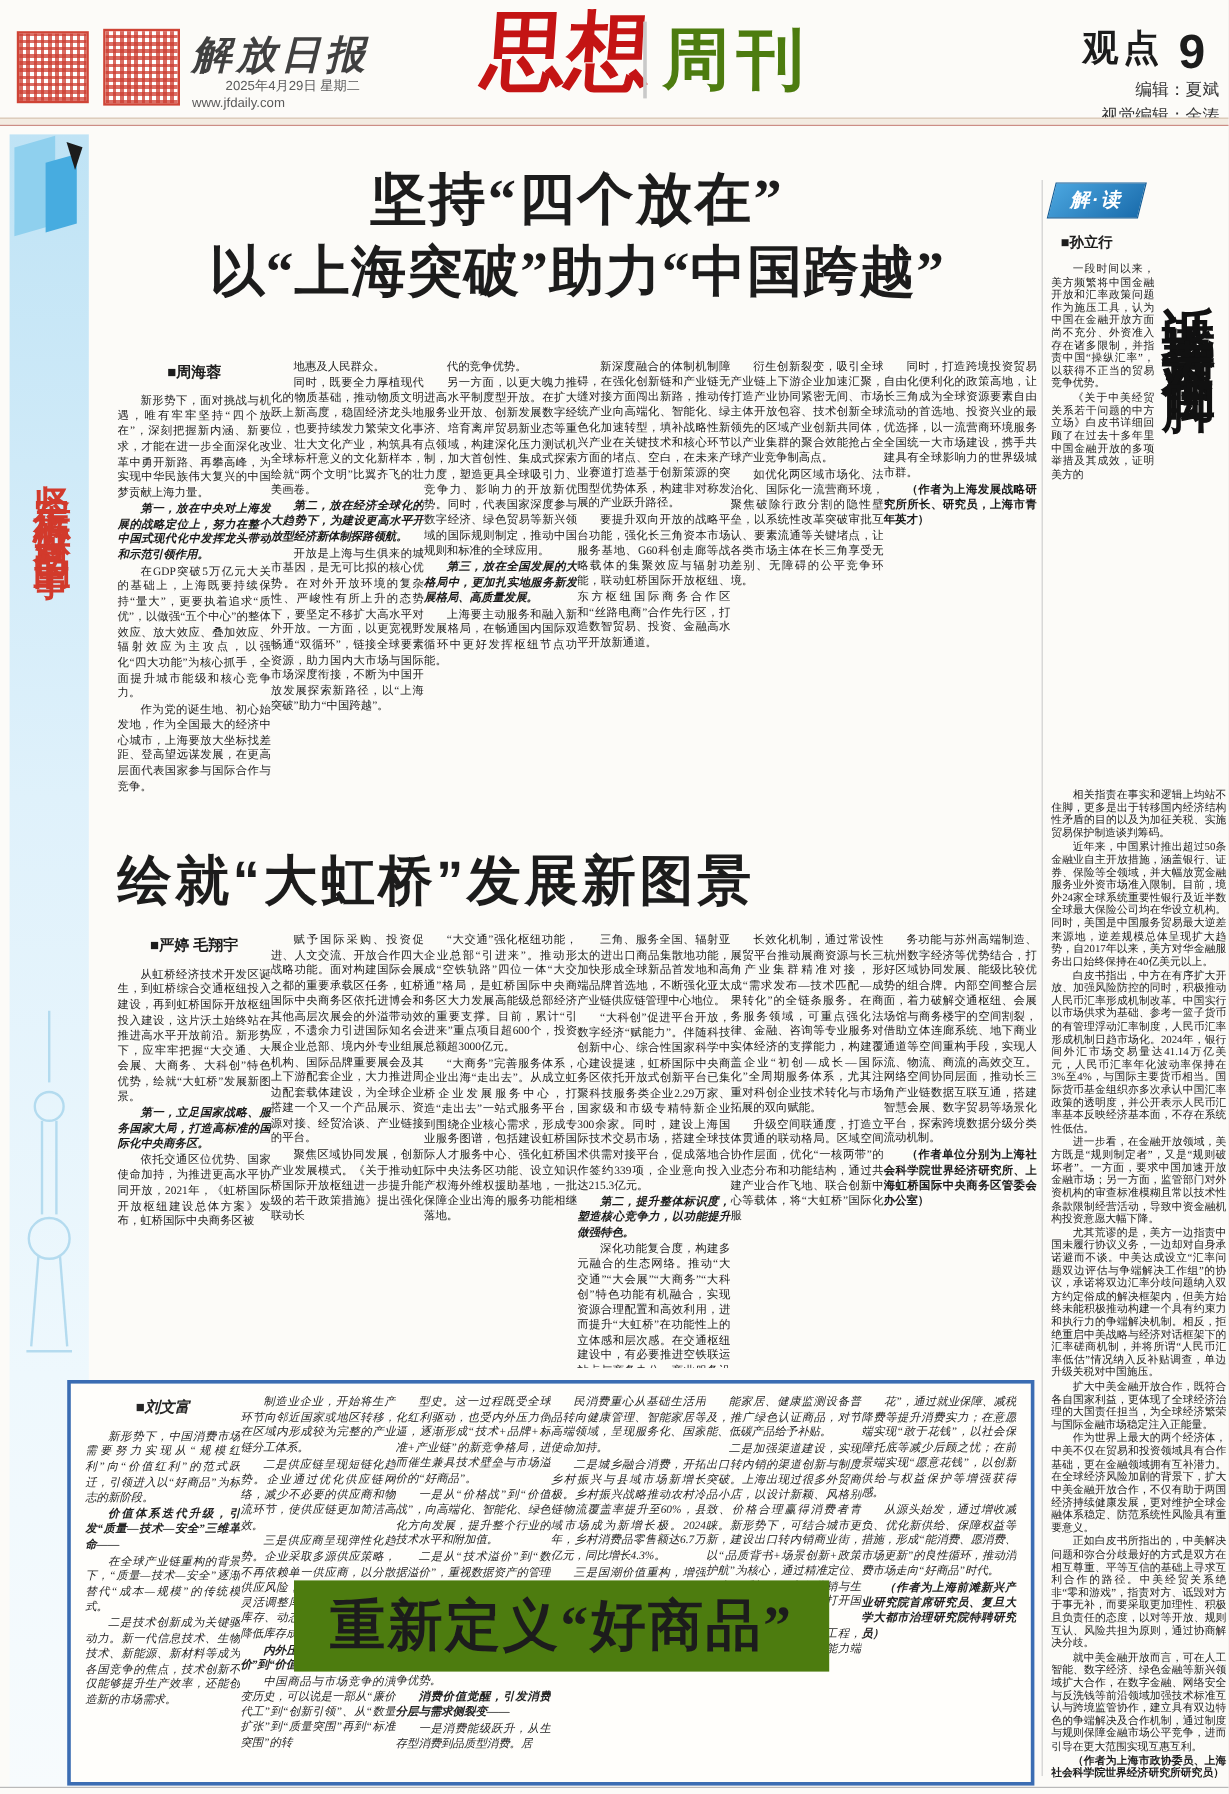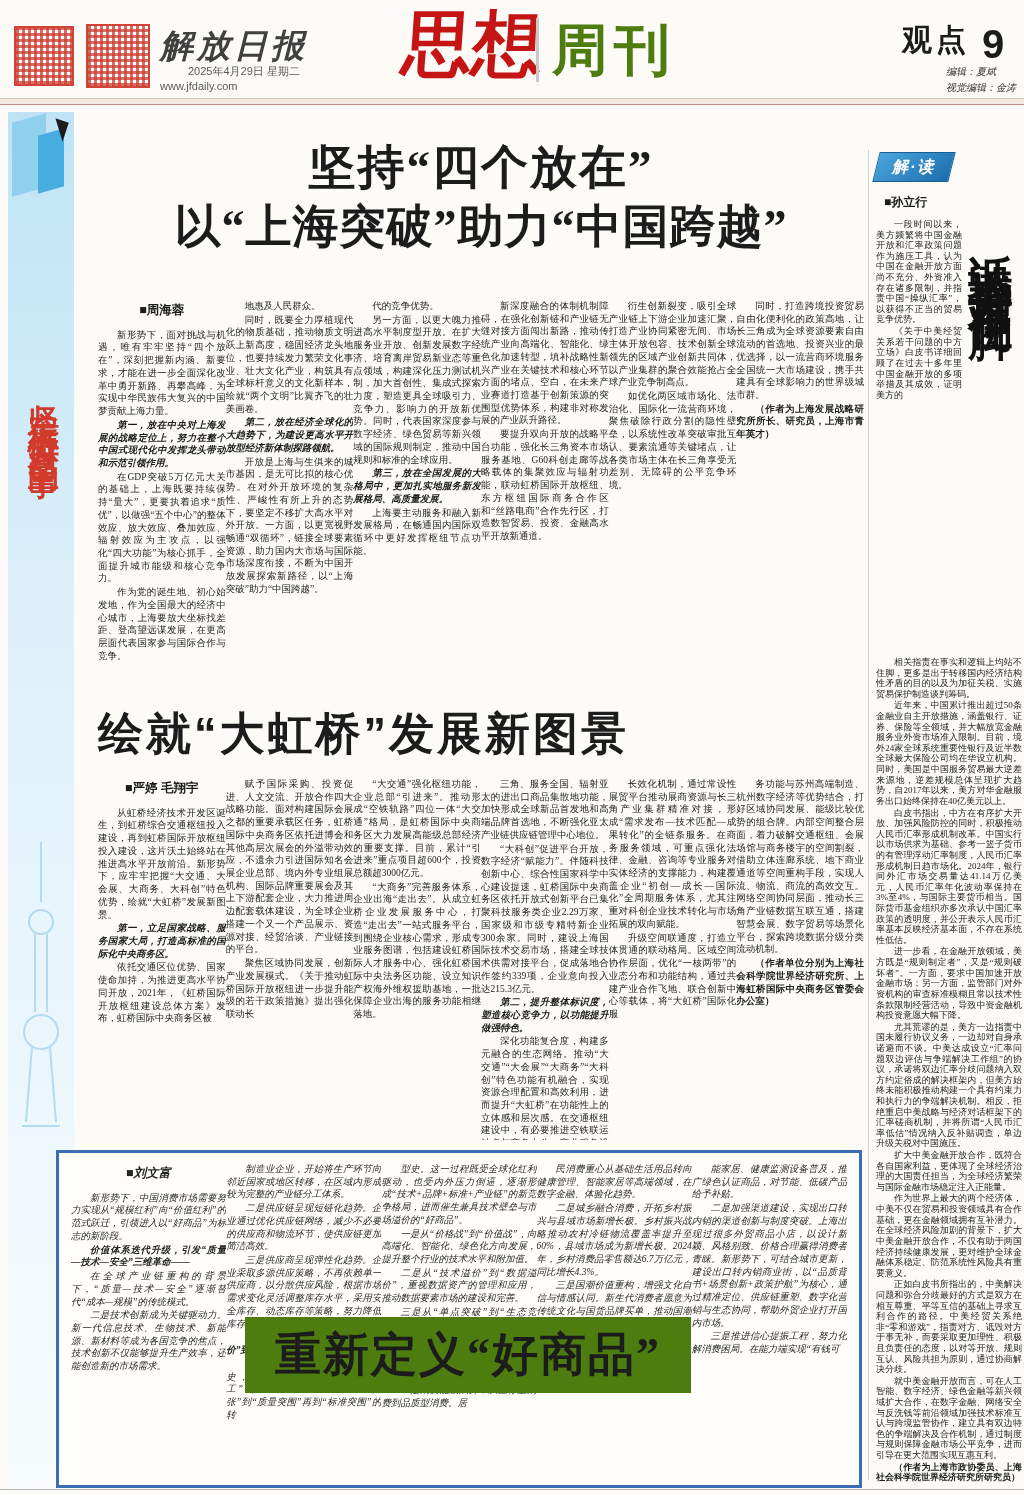--- a/index.html
+++ b/index.html
@@ -13,21 +13,21 @@
   .qr2{width:60px;height:60px;}
   .brand{font-size:33px;font-weight:bold;font-style:italic;color:#404040;letter-spacing:4px;
          font-family:"Liberation Serif",serif;}
   .hdr-small{font-size:11px;color:#5a5a5a;font-family:"Liberation Sans",sans-serif;}
   .masthead{font-size:70px;line-height:1;font-weight:bold;color:#c41414;transform:skewX(-4deg);
             font-family:"Liberation Serif",serif;}
   .masthead-sub{font-size:56px;line-height:1;font-weight:bold;color:#4d7c0f;letter-spacing:6px;}
   .mast-divider{width:3px;height:64px;background:#c9c9c9;}
   .section-name{font-size:30px;font-weight:bold;font-family:"Liberation Sans",sans-serif;letter-spacing:4px;}
   .page-no{font-size:40px;font-weight:bold;font-family:"Liberation Sans",sans-serif;}
-  .editors{font-size:10px;color:#333;line-height:1.55;font-family:"Liberation Sans",sans-serif;font-style:italic;}
+  .editors{font-size:14px;color:#333;text-align:right;line-height:1.55;font-family:"Liberation Sans",sans-serif;}
   #rule{left:0;top:98px;width:1024px;height:5px;background:#f3ebe1;
         border-top:1px solid #d8c6b4;border-bottom:1px solid #cc8d85;}
   
   .sidebar{left:8px;top:112px;width:66px;height:1378px;
            background:linear-gradient(180deg,#bfe3f5 0%,#dff1fb 40%,#eef8fd 75%,#f7fbfd 100%);}
   .flag1{left:4px;top:6px;width:34px;height:74px;background:#8fd0ee;transform:skewY(-16deg);}
   .flag2{left:30px;top:20px;width:26px;height:58px;background:#47ace0;transform:skewY(-16deg);}
   .side-arrow{left:52px;top:120px;width:0;height:0;border-left:14px solid transparent;
               border-top:20px solid #1c1c1c;transform:rotate(18deg);}
   .slogan{left:14px;top:268px;writing-mode:vertical-rl;font-size:31px;font-weight:bold;color:#d23a2c;
@@ -207,28 +207,33 @@
         </div>
       <div class="col">
           <p class="para">型史。这一过程既受全球化红利驱动，也受内外压力倒逼，逐渐形成“技术+品牌+标准+产业链”的新竞争格局，进而催生兼具技术壁垒与市场溢价的“好商品”。</p>
           <p class="para">一是从“价格战”到“价值战”，向高端化、智能化、绿色化方向发展，提升整个行业的技术水平和附加值。</p>
           <p class="para">二是从“技术溢价”到“数据溢价”，重视数据资产的管理和应用，推动数据要素市场的建设和完善。</p>
           <p class="para">三是从“单点突破”到“生态竞争”，通过构建或融入生态系统，与多个合作伙伴协同创新，形成持续的、多维度的竞争优势。</p>
           <p class="para k-sub">消费价值觉醒，引发消费分层与需求侧裂变——</p>
           <p class="para">一是消费能级跃升，从生存型消费到品质型消费。居</p>
         </div>
       <div class="col">
-          <p class="para">民消费重心从基础生活用品转向健康管理、智能家居等高端领域，在数字金融、体验化趋势。</p>
+          <p class="para">民消费重心从基础生活用品转向健康管理、智能家居等高端领域，呈现服务化、国家使命加持。</p>
           <p class="para">二是城乡融合消费，开拓乡村振兴与县域市场新增长极。乡村振兴战略推动农村冷链物流覆盖率提升至60%，县域市场成为新增长极。2024年，乡村消费品零售额达6.7万亿元，同比增长4.3%。</p>
           <p class="para">三是国潮价值重构，增强文化自信与情感认同。新生代消费者愿意为传统文化与国货品牌买单，推动国潮商品加速崛起。</p>
         </div>
       <div class="col">
           <p class="para">能家居、健康监测设备普及，推广绿色认证商品，对节能、低碳产品给予补贴。</p>
           <p class="para">二是加强渠道建设，实现出口转内销的渠道创新与制度突破。上海出现过很多外贸商品小店，以设计新颖、风格别致、价格合理赢得消费者青睐。新形势下，可结合城市更新，建设出口转内销商业街，以“品质背书+场景创新+政策护航”为核心，通过精准定位、供应链重塑、数字化营销与生态协同，帮助外贸企业打开国内市场。</p>
           <p class="para">三是推进信心提振工程，努力化解消费困局。在能力端实现“有钱可</p>
+        </div>
+      <div class="col">
+          <p class="para">花”，通过就业保障、减税降费等提升消费实力；在意愿端实现“敢于花钱”，以社会保障托底等减少后顾之忧；在前景端实现“愿意花钱”，以创新供给与权益保护等增强获得感。</p>
+          <p class="para">从源头始发，通过增收减负、优化新供给、保障权益等措施，形成“能消费、愿消费、市场更新”的良性循环，推动消费市场走向“好商品”时代。</p>
+          <p class="para k-attr">（作者为上海前滩新兴产业研究院首席研究员、复旦大学大都市治理研究院特聘研究员）</p>
         </div>
     </div>
     <div class="abs goods-headline">重新定义“好商品”</div>
   </div>
 
   <div class="abs rail-divider"></div>
   <div class="abs rail">
     <div class="badge">
         <span>解·读</span>
       </div>

